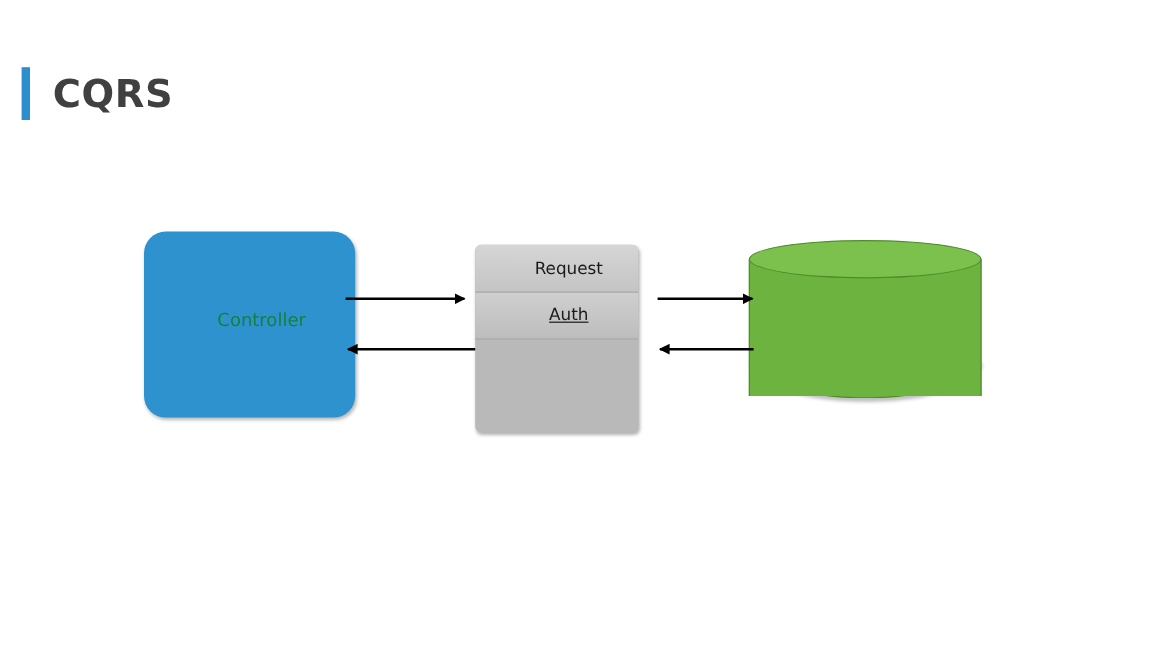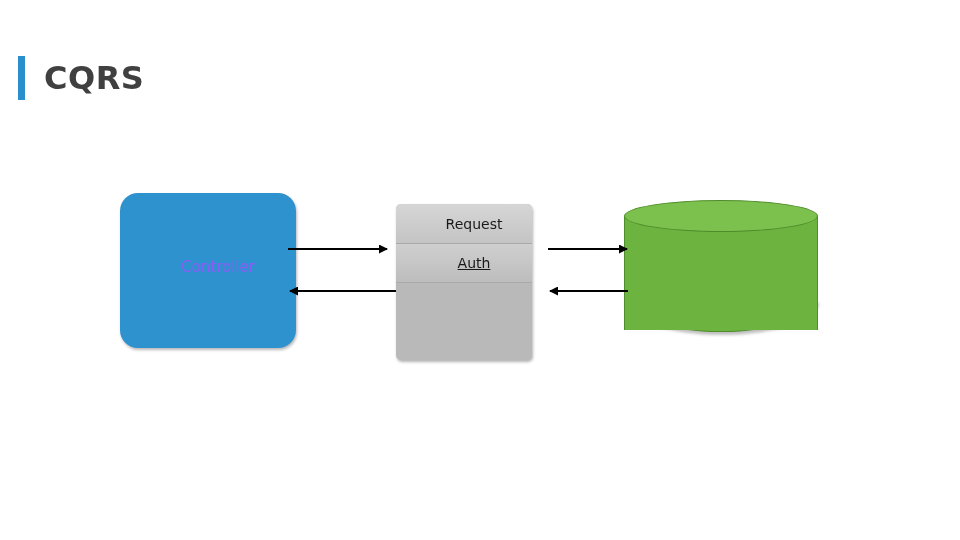--- a/index.html
+++ b/index.html
@@ -54,21 +54,21 @@
     border-radius: 18px;
     box-shadow: 1px 2px 3px rgba(0,0,0,0.28);
   }
   .controller-label {
     position: absolute;
     left: 120px;
     top: 258px;
     width: 196px;
     text-align: center;
     font-size: 15px;
-    color: #8b5cf6;
+    color: #15803d;
   }
 
   
   .mid-stack {
     position: absolute;
     left: 396px;
     top: 192px;
     width: 136px;
     height: 156px;
     border-radius: 5px;

